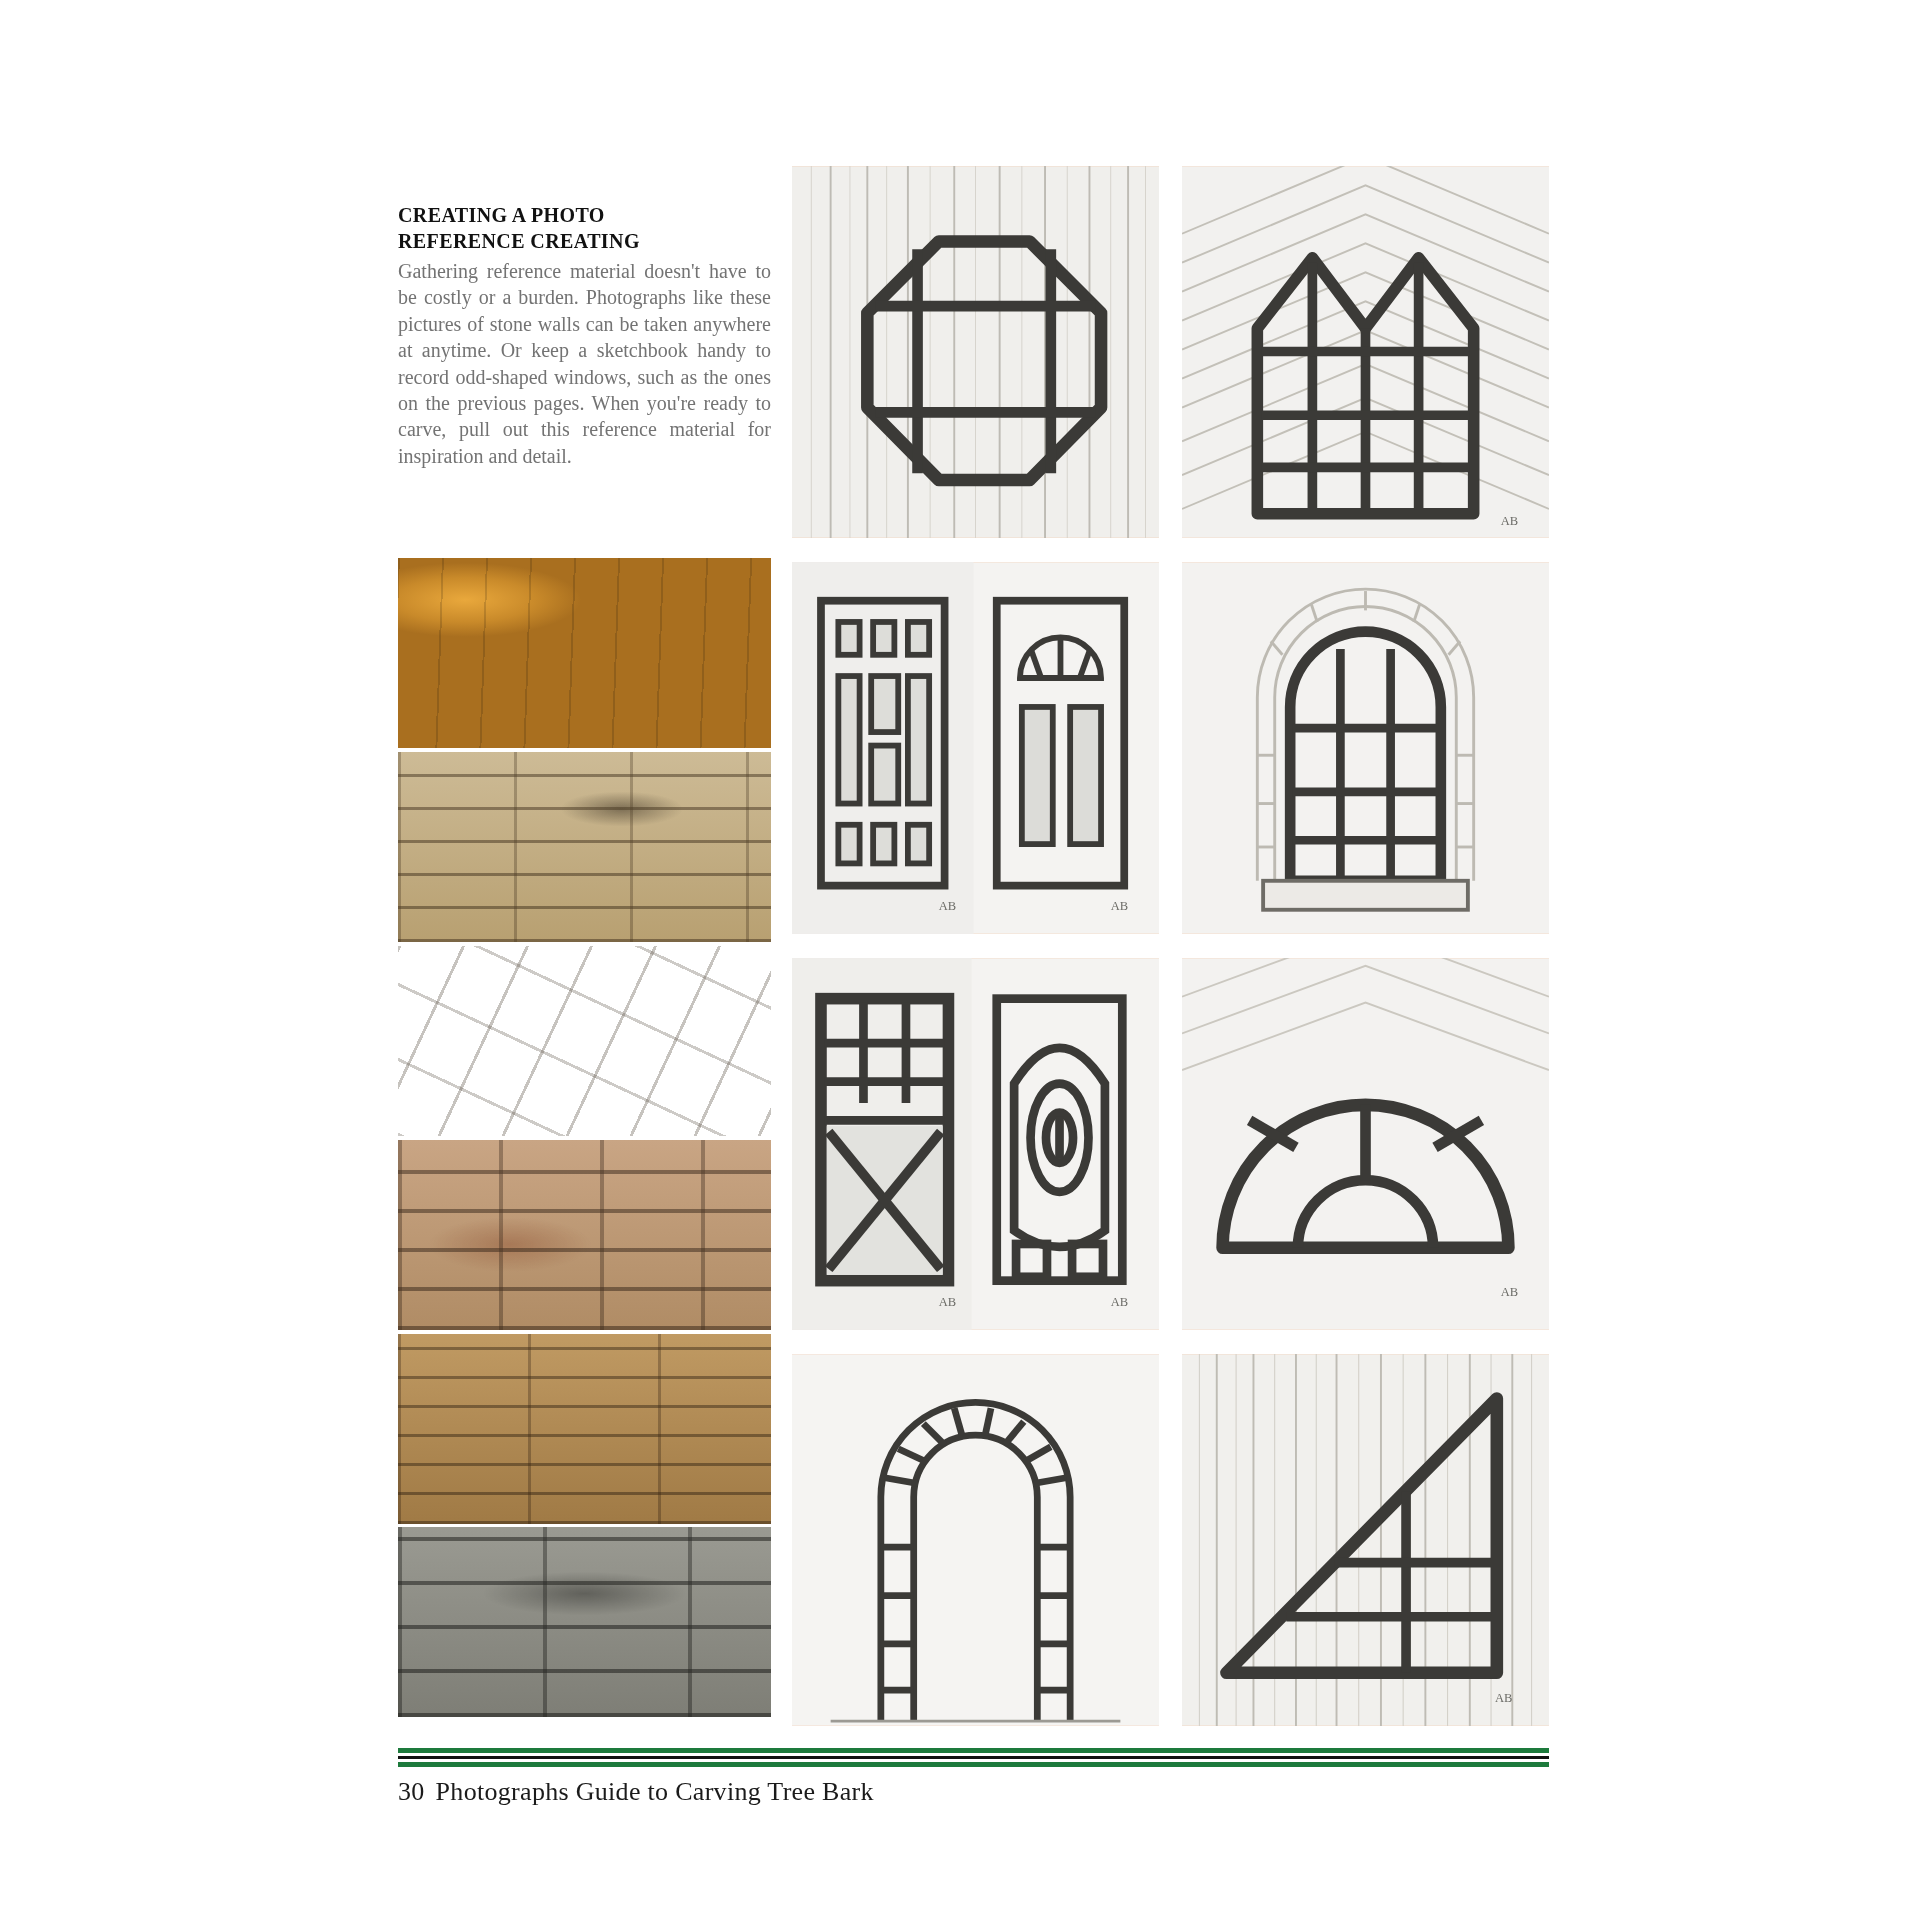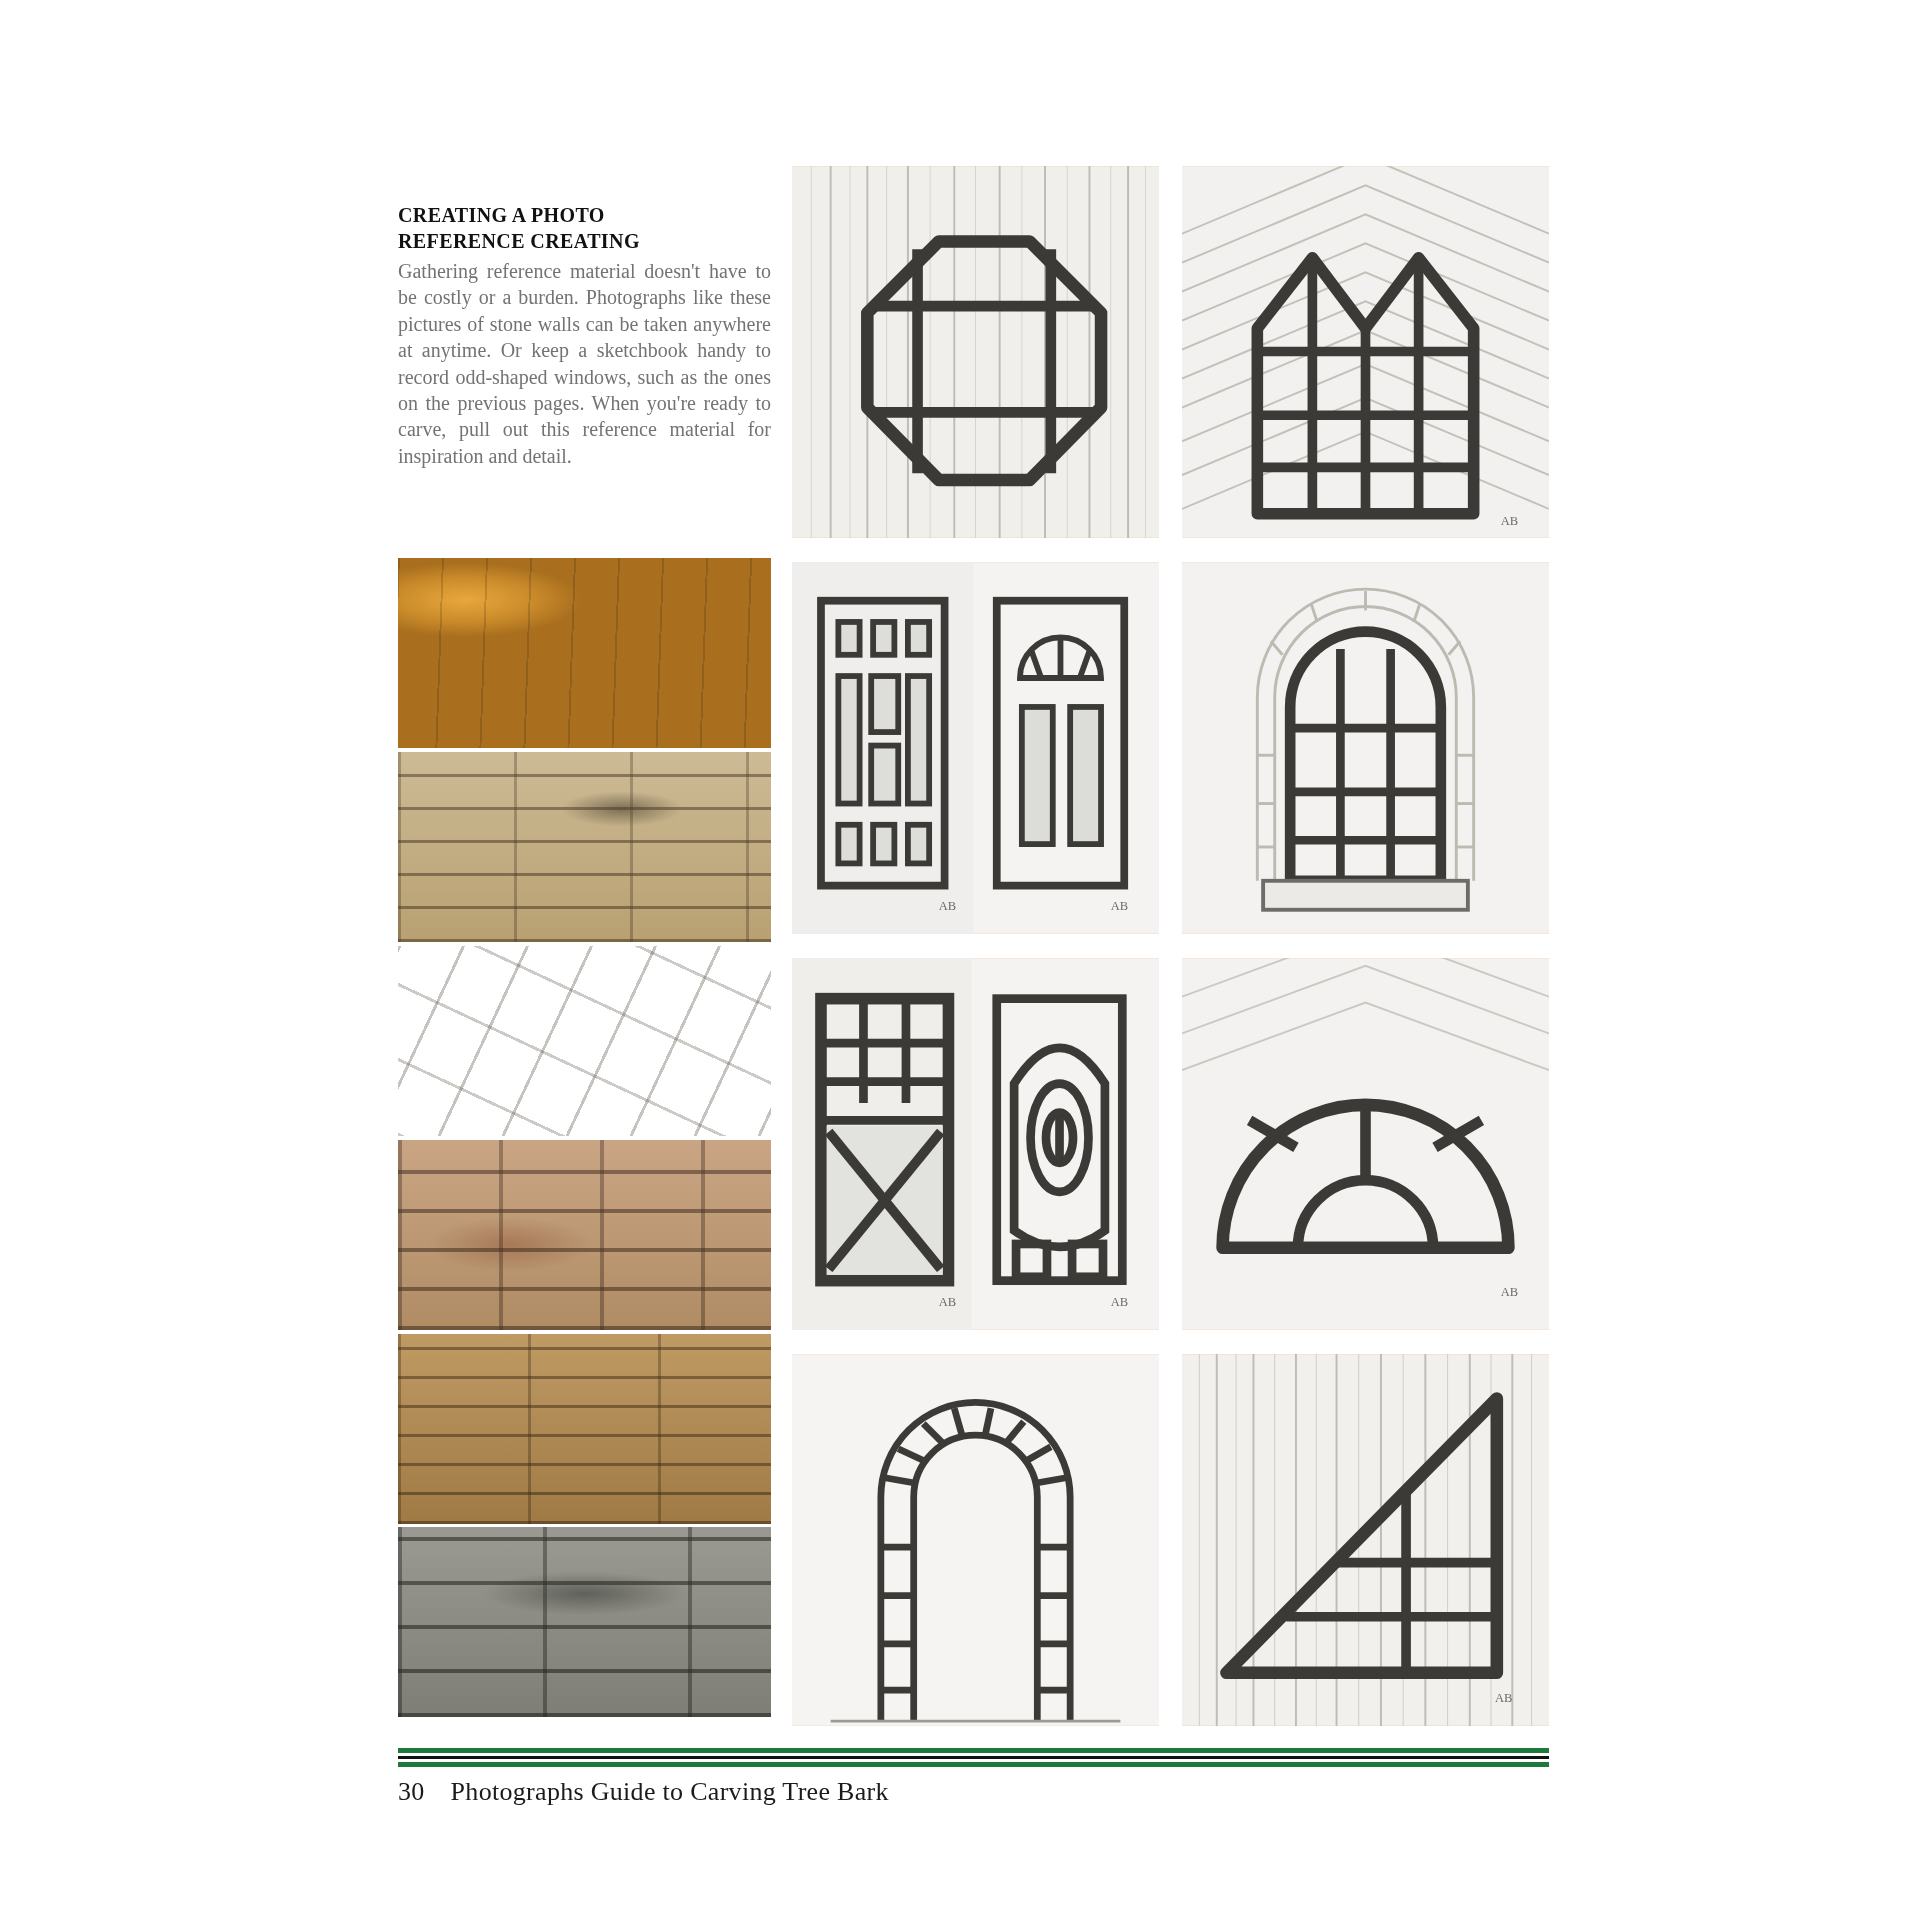--- a/index.html
+++ b/index.html
@@ -138,21 +138,21 @@
   .rule-green2{
     position:absolute;left:398px;top:1762px;width:1151px;height:4.8px;background:#1d7a3c;
   }
   .footer{
     position:absolute;left:398px;top:1777px;width:869px;
     font-family:"Liberation Serif", serif;
     font-size:26px;
     color:#1b1b1b;
     letter-spacing:0.3px;
   }
-  .footer .pg{margin-right:26px;}
+  .footer .pg{margin-right:11px;}
 </style>
 </head>
 <body>
 
 <div class="page">
 
   <div class="text-col">
     <div class="heading">
       <span>CREATING A PHOTO</span><br>
       <span>REFERENCE CREATING</span>

